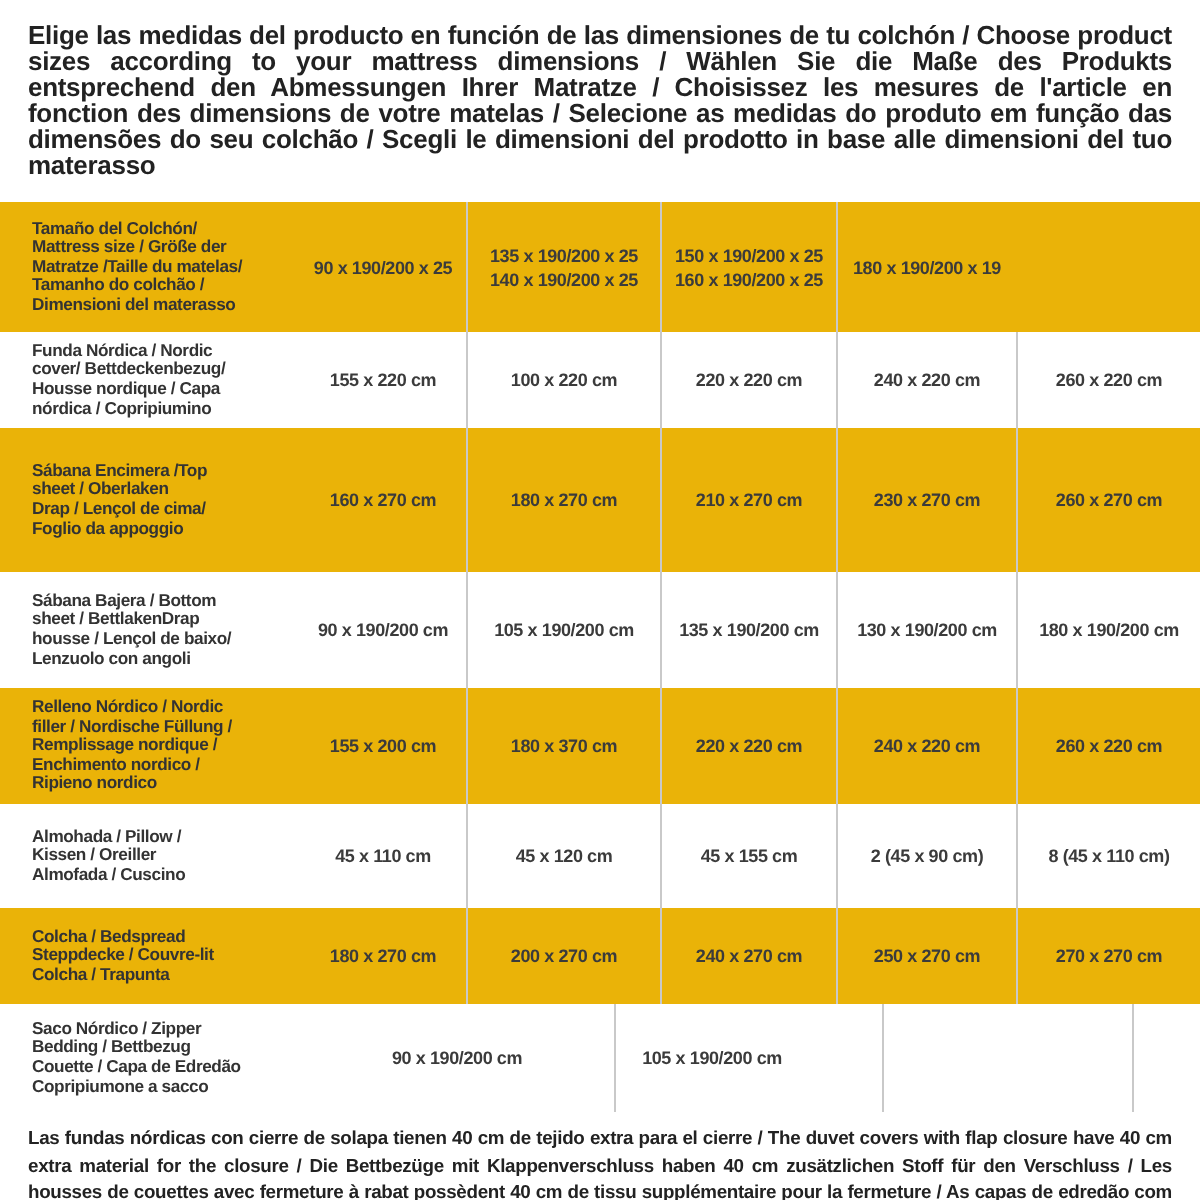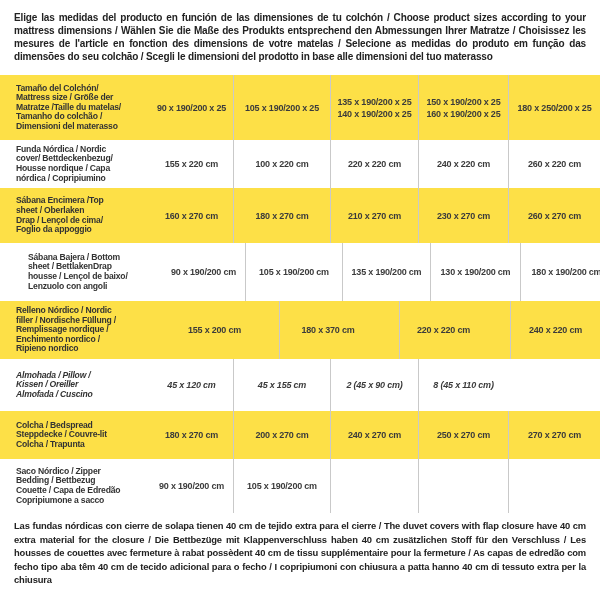--- a/index.html
+++ b/index.html
@@ -3,37 +3,37 @@
 <meta charset="utf-8">
 <style>
   html,body{margin:0;padding:0;}
   body{
     width:600px;height:600px;background:#ffffff;
     font-family:"Liberation Sans",sans-serif;color:#1f1f1f;
     overflow:hidden;
   }
   .intro{
     margin:11px 14px 12px 14px;
-    font-size:10px;line-height:13px;font-weight:bold;
+    font-size:13px;line-height:13px;font-weight:bold;
     text-align:justify;letter-spacing:-0.15px;color:#222;
   }
   .size-table{width:600px;}
   .row{
     display:grid;
     grid-template-columns:150px 83px 97px 88px 90px 92px;
   }
-  .row.gray{background:#fde047;}
+  .row.gray{background:#eab308;}
   .row.r1{height:65px;}
   .row.r2{height:48px;}
-  .row.r3{height:55px;}
-  .row.r4{height:58px;padding-left:12px;}
-  .row.r5{height:58px;gap:23px;}
-  .row.r6{height:52px;font-style:italic;}
+  .row.r3{height:72px;}
+  .row.r4{height:58px;}
+  .row.r5{height:58px;}
+  .row.r6{height:52px;}
   .row.r7{height:48px;}
-  .row.r8{height:54px;}
+  .row.r8{height:54px;gap:37px;}
   .cell{
     display:flex;align-items:center;justify-content:center;
     text-align:center;font-weight:bold;font-size:9px;
     letter-spacing:-0.2px;color:#3b3b3b;
     white-space:pre-line;padding:0 2px;line-height:12px;
     box-sizing:border-box;
   }
   .row .cell:nth-child(n+3){border-left:1px solid #c9c9c9;}
   .cell.label{
     justify-content:flex-start;text-align:left;
@@ -53,26 +53,25 @@
 
 <div class="size-table">
 
   <div class="row gray r1">
     <div class="cell label">Tamaño del Colchón/
 Mattress size / Größe der
 Matratze /Taille du matelas/
 Tamanho do colchão /
 Dimensioni del materasso</div>
     <div class="cell">90 x 190/200 x 25</div>
-    <div class="cell">105 x 190/200 x 25</div>
     <div class="cell">135 x 190/200 x 25
 140 x 190/200 x 25</div>
     <div class="cell">150 x 190/200 x 25
 160 x 190/200 x 25</div>
-    <div class="cell">180 x 250/200 x 25</div>
+    <div class="cell">180 x 190/200 x 19</div>
   </div>
 
   <div class="row r2">
     <div class="cell label">Funda Nórdica /  Nordic
 cover/ Bettdeckenbezug/
 Housse nordique / Capa
 nórdica / Copripiumino</div>
     <div class="cell">155 x 220 cm</div>
     <div class="cell">100 x 220 cm</div>
     <div class="cell">220 x 220 cm</div>
@@ -114,20 +113,21 @@
     <div class="cell">180 x 370 cm</div>
     <div class="cell">220 x 220 cm</div>
     <div class="cell">240 x 220 cm</div>
     <div class="cell">260 x 220 cm</div>
   </div>
 
   <div class="row r6">
     <div class="cell label">Almohada  / Pillow /
 Kissen / Oreiller
 Almofada / Cuscino</div>
+    <div class="cell">45 x 110 cm</div>
     <div class="cell">45 x 120 cm</div>
     <div class="cell">45 x 155 cm</div>
     <div class="cell">2 (45 x 90 cm)</div>
     <div class="cell">8 (45 x 110 cm)</div>
   </div>
 
   <div class="row gray r7">
     <div class="cell label">Colcha / Bedspread
 Steppdecke / Couvre-lit
 Colcha / Trapunta</div>

